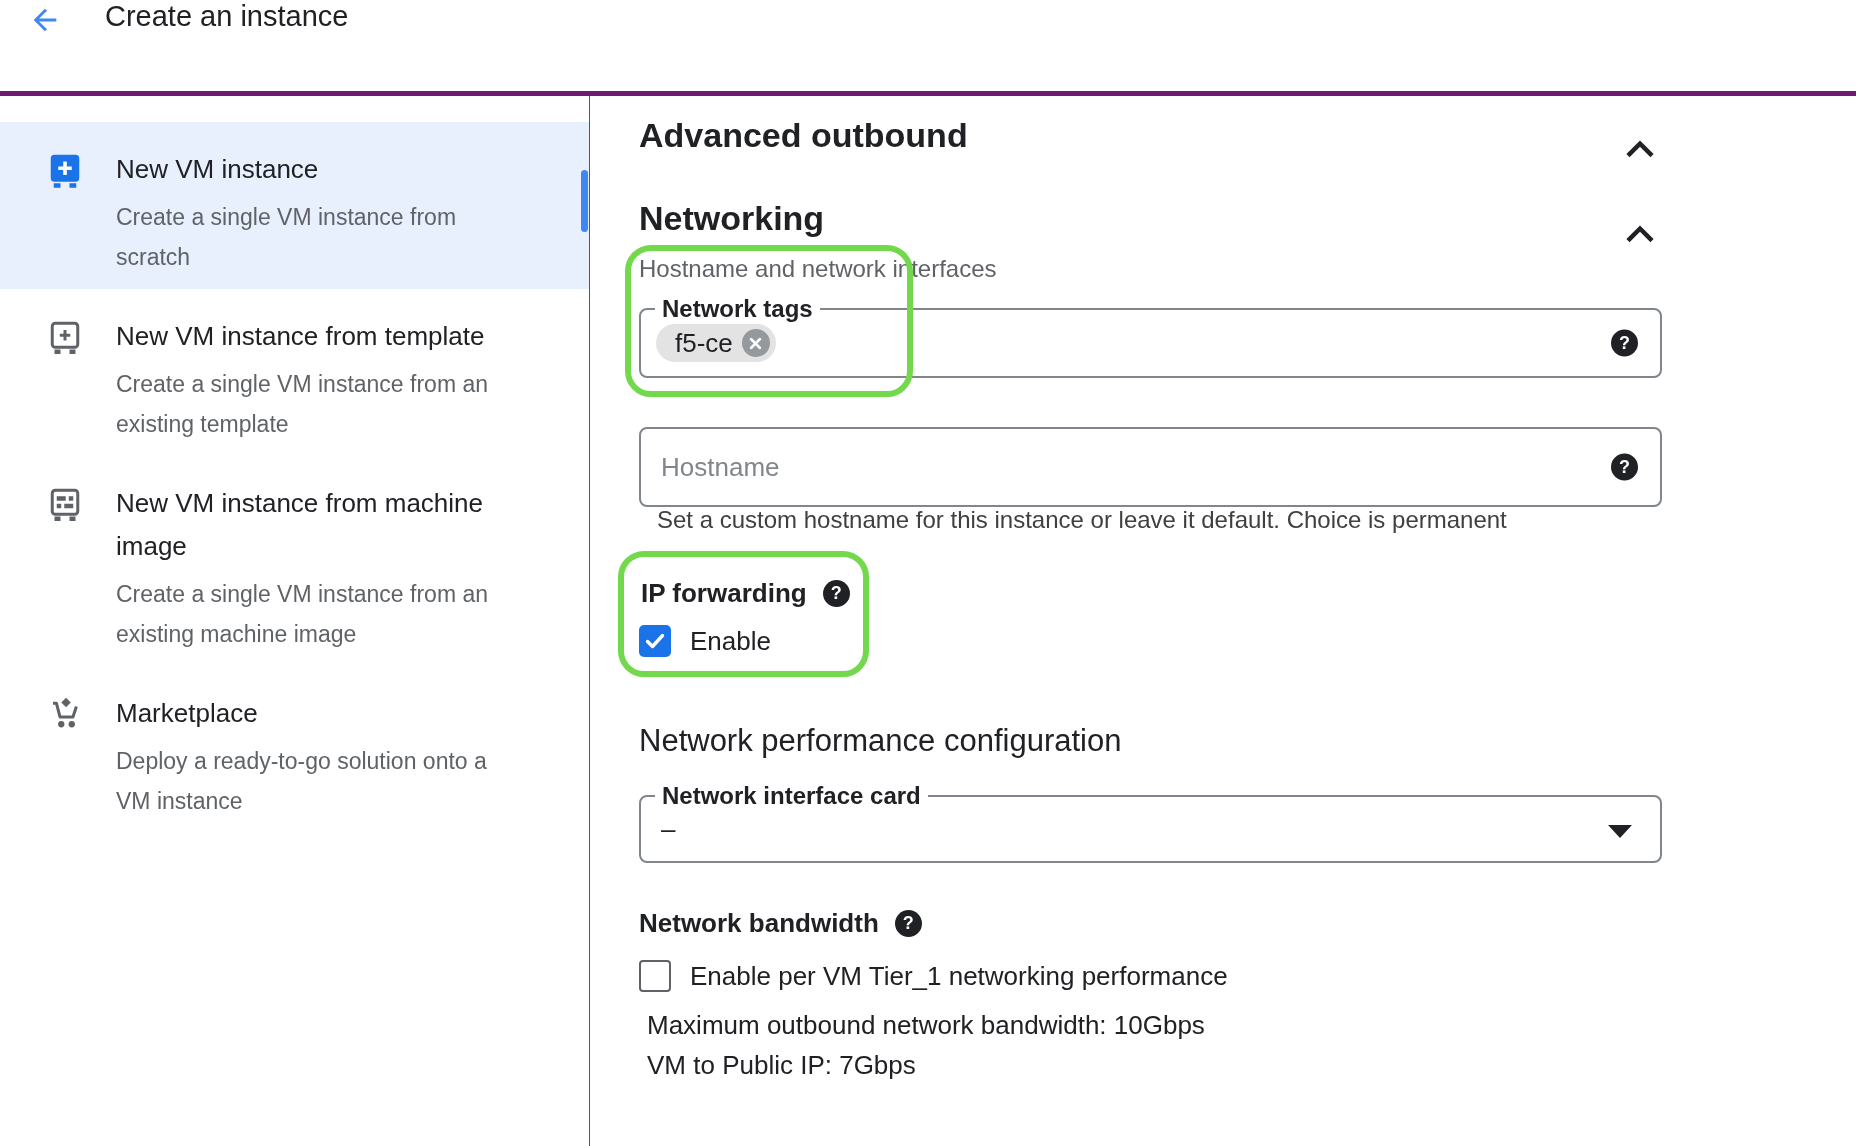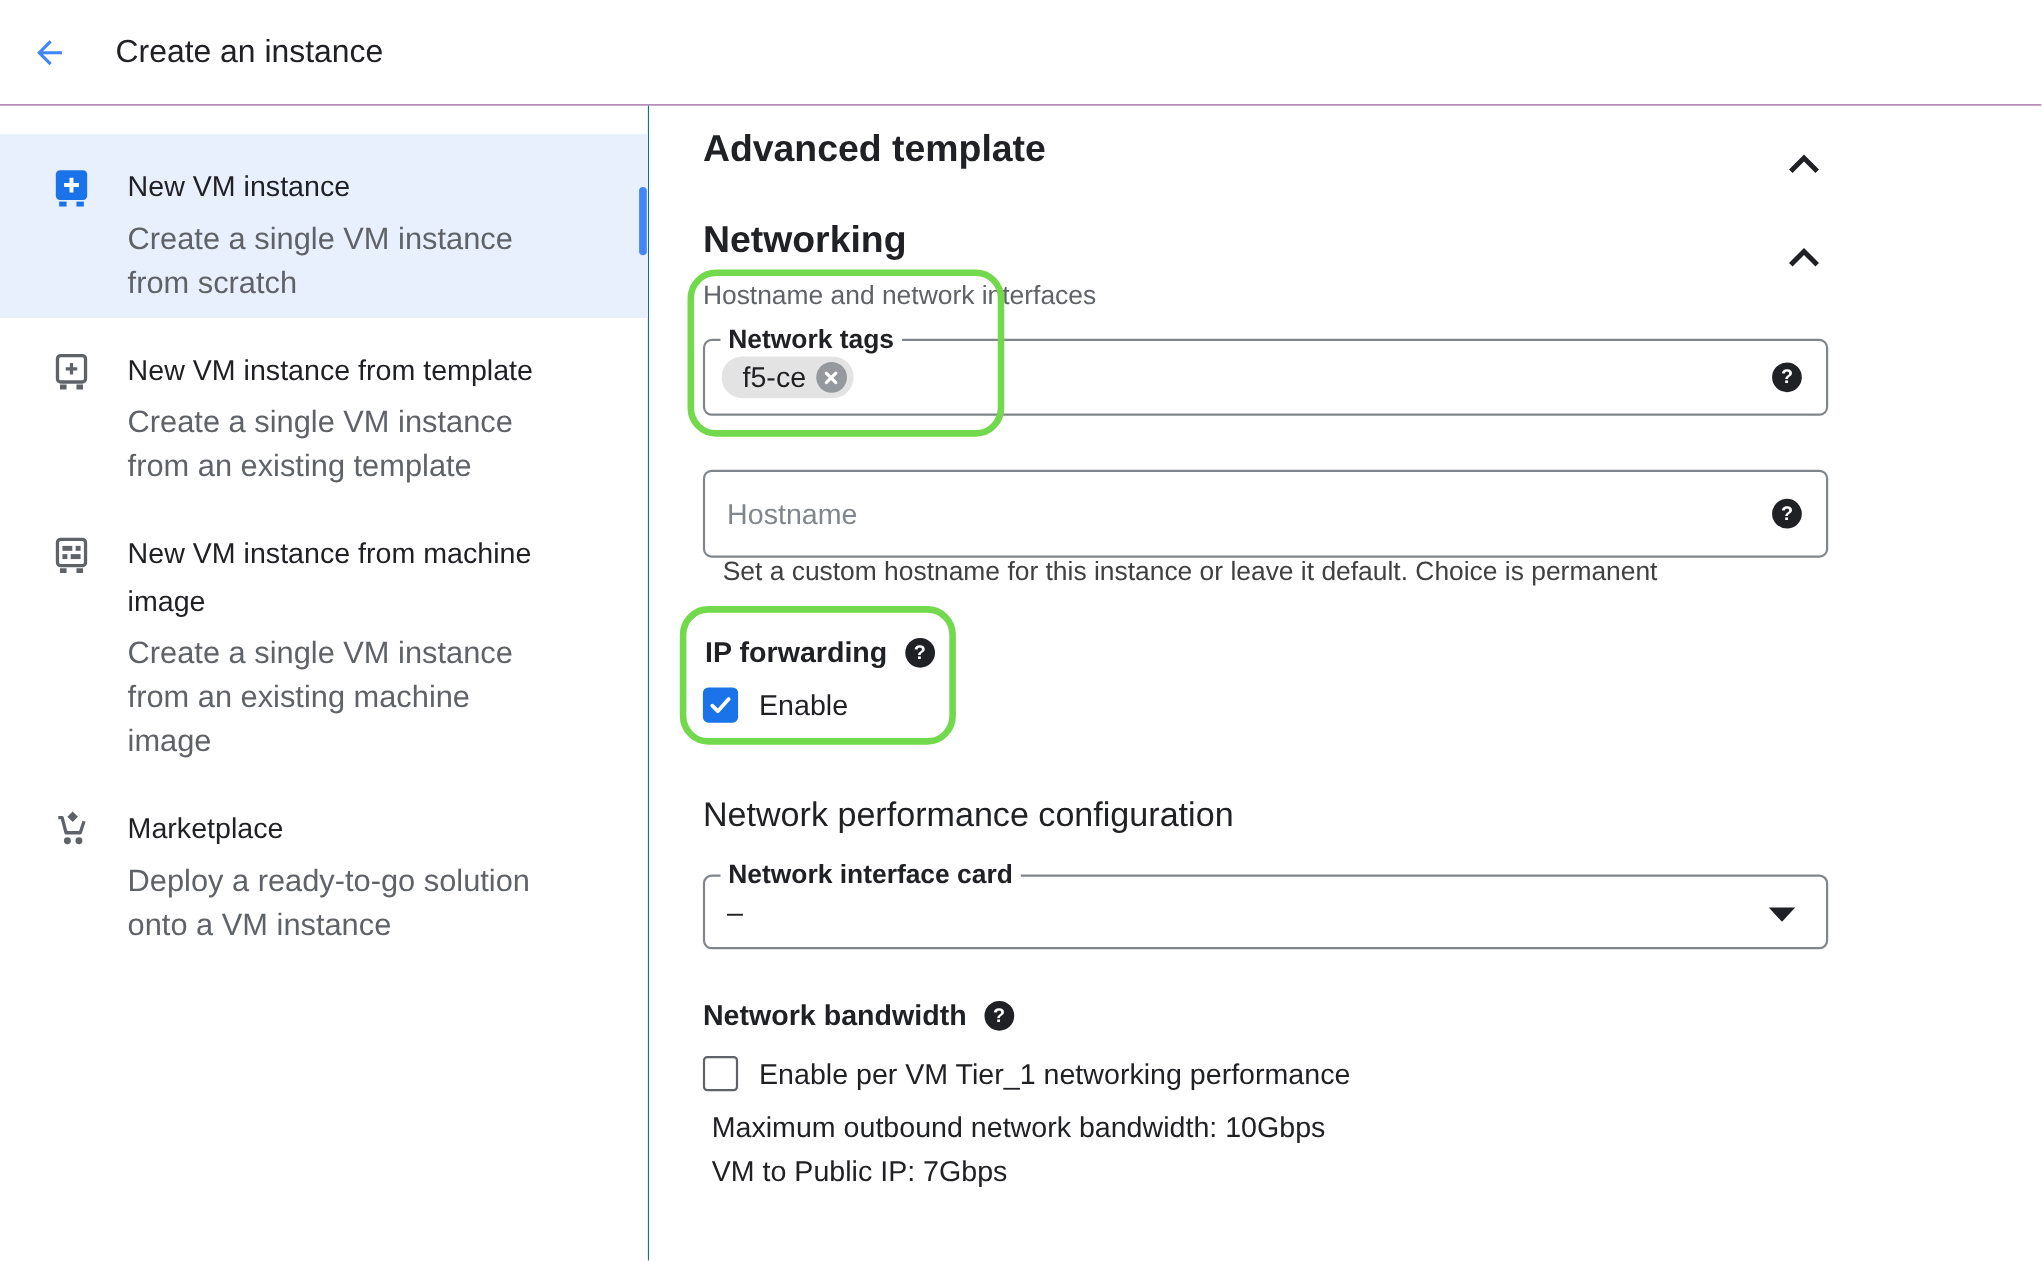--- a/index.html
+++ b/index.html
@@ -1,35 +1,35 @@
 <!DOCTYPE html>
 <html><head>
 <meta charset="utf-8">
 <style>
   * { margin:0; padding:0; box-sizing:border-box; }
   html,body { width:1856px; height:1146px; overflow:hidden; background:#fff;
     font-family:"Liberation Sans", sans-serif; color:#202124; }
   .page { position:relative; width:1856px; height:1146px; }
 
   
-  .header { height:96px; display:flex; align-items:center; border-bottom:1px solid #701a75; background:#fff; }
+  .header { height:96px; display:flex; align-items:flex-start; border-bottom:5px solid #701a75; background:#fff; }
   .back-btn { width:40px; height:40px; margin-left:25px; border:none; background:transparent; cursor:pointer; display:flex; align-items:center; justify-content:center; }
   .page-title { margin-left:40px; font-size:29px; font-weight:400; color:#202124; }
 
   
   .body-row { display:flex; height:1050px; }
 
   
   .sidebar { position:relative; width:590px; min-width:590px; border-right:1px solid #0f766e; padding-top:26px; background:#fff; }
   .side-item { display:flex; gap:33px; padding:26px 30px 12px 47px; cursor:pointer; }
   .side-item.selected { background:#e8f0fe; }
   .side-icon { width:36px; height:44px; flex:0 0 36px; margin-top:2px; }
   .side-text { width:385px; }
   .side-title { font-size:26px; line-height:43px; color:#202124; }
-  .side-desc { font-size:28px; line-height:40px; color:#5f6368; margin-top:6px; }
+  .side-desc { font-size:23px; line-height:40px; color:#5f6368; margin-top:6px; }
   .side-thumb { position:absolute; left:581px; top:74px; width:7px; height:62px; background:#4285f4; border-radius:4px; }
 
   
   .main { position:relative; flex:1; background:#fff; }
   .h1 { position:absolute; font-size:34px; font-weight:700; color:#202124; }
   .chev-btn { position:absolute; left:1028px; width:44px; height:34px; border:none; background:transparent; cursor:pointer; }
   .subtitle { position:absolute; left:49px; top:159px; font-size:24px; color:#5f6368; }
 
   .field { position:absolute; left:49px; width:1023px; border:2px solid #80868b; border-radius:8px; background:#fff; display:flex; align-items:center; }
   .field-label { position:absolute; top:-15px; left:14px; background:#fff; padding:0 7px; font-size:24px; font-weight:700; color:#202124; line-height:28px; }
@@ -142,21 +142,21 @@
           <div class="side-title">Marketplace</div>
           <div class="side-desc">Deploy a ready-to-go solution onto a VM instance</div>
         </div>
       </div>
 
       <div class="side-thumb"></div>
     </nav>
 
     <main class="main">
 
-      <div class="h1" style="left:49px; top:20px;">Advanced template</div>
+      <div class="h1" style="left:49px; top:20px;">Advanced outbound</div>
       <button class="chev-btn" style="top:36px;">
         <span>
           <svg width="38" height="30" viewBox="0 0 24 16">
               <path fill="#202124" d="M12 3.2L3.4 11.8l2 2L12 7.2l6.6 6.6 2-2z"></path>
             </svg>
         </span>
       </button>
 
       <div class="h1" style="left:49px; top:103px;">Networking</div>
       <button class="chev-btn" style="top:121px;">

